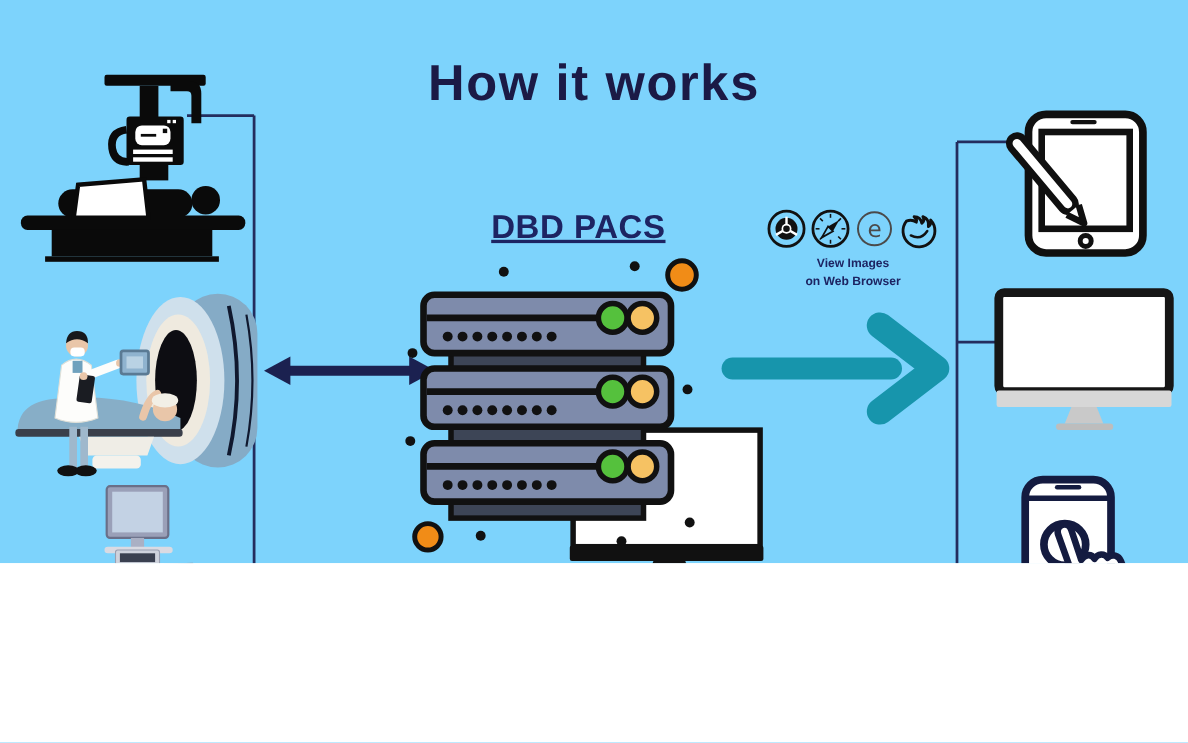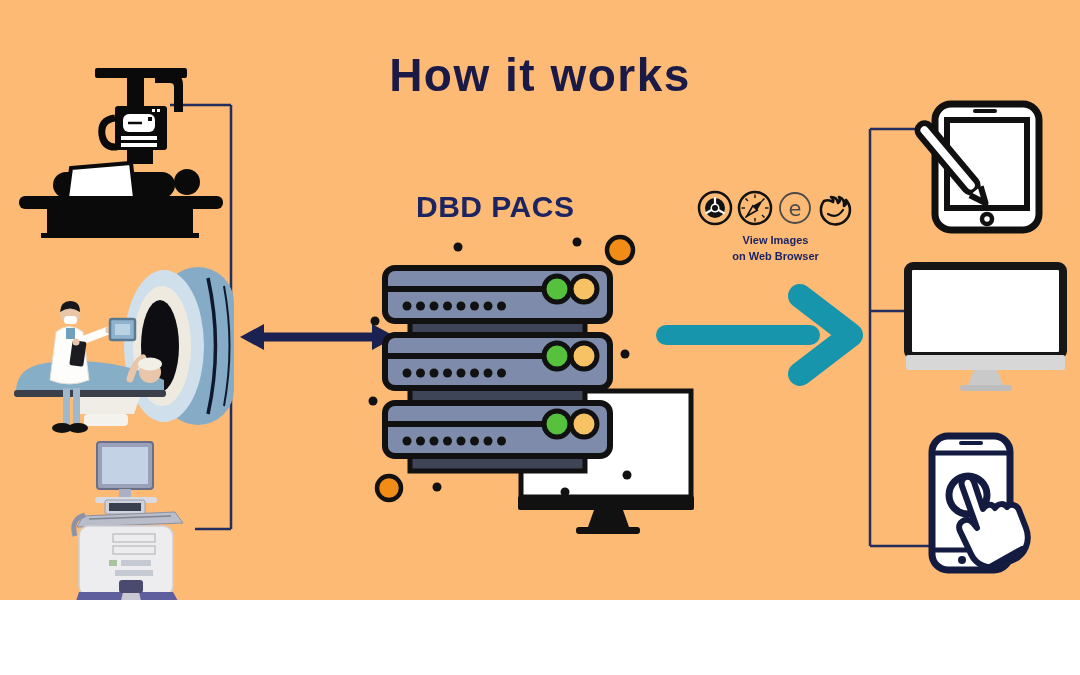--- a/index.html
+++ b/index.html
@@ -1,22 +1,22 @@
 <!DOCTYPE html>
 <html><head>
 <meta charset="utf-8">
 <style>
   html,body{margin:0;padding:0;background:#fff;}
-  .canvas{position:relative;width:1080px;height:600px;background:#fdba74;overflow:hidden;
+  .canvas{position:relative;width:1080px;height:512px;background:#7dd3fc;overflow:hidden;
           font-family:"Liberation Sans",sans-serif;}
   .abs{position:absolute;}
   .title{left:0;right:0;top:48px;text-align:center;font-size:46px;font-weight:800;
          letter-spacing:1.5px;color:#1b1a46;}
-  .server-label{left:416px;top:190px;width:200px;text-align:left;font-size:30px;
-                font-weight:700;color:#1d2462;letter-spacing:.5px;}
+  .server-label{left:405px;top:190px;width:200px;text-align:right;font-size:30px;
+                font-weight:700;color:#1d2462;letter-spacing:.5px;text-decoration:underline;}
   .caption{left:688px;top:233px;width:175px;text-align:center;font-size:11px;
            font-weight:700;color:#1d2462;line-height:1.45;}
   .browser-row{left:696px;top:188px;width:160px;height:40px;display:flex;gap:2px;
                align-items:center;}
   svg{display:block;overflow:visible;}
 </style>
 </head>
 <body>
 
 <div class="canvas">

